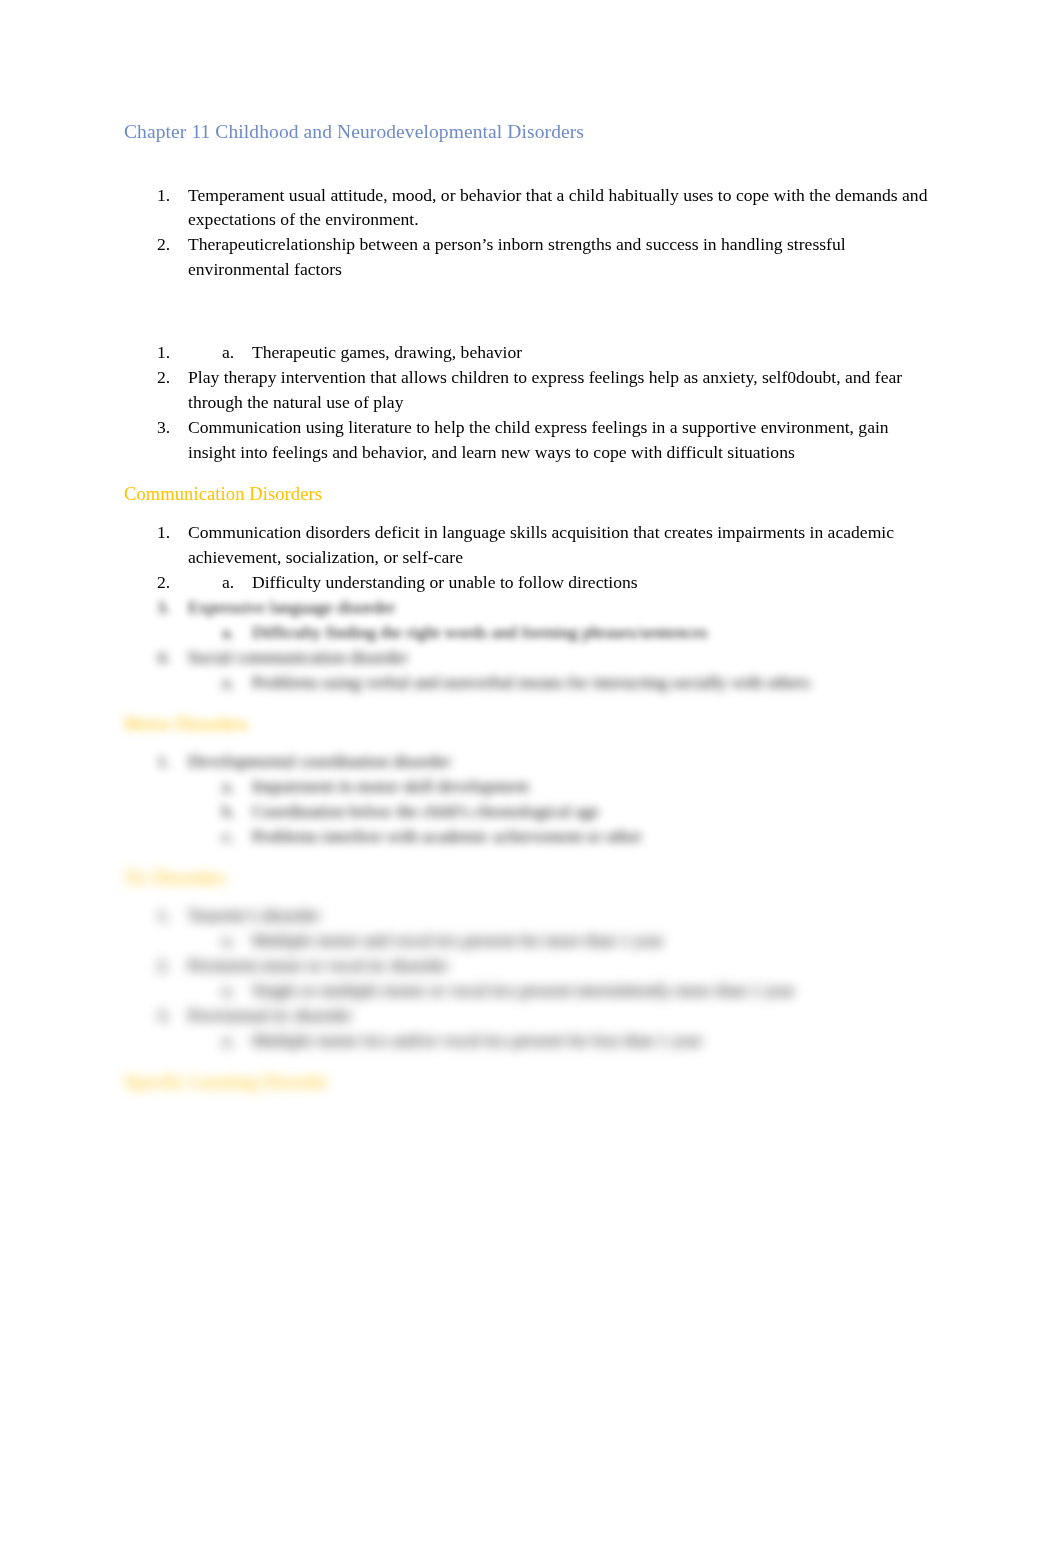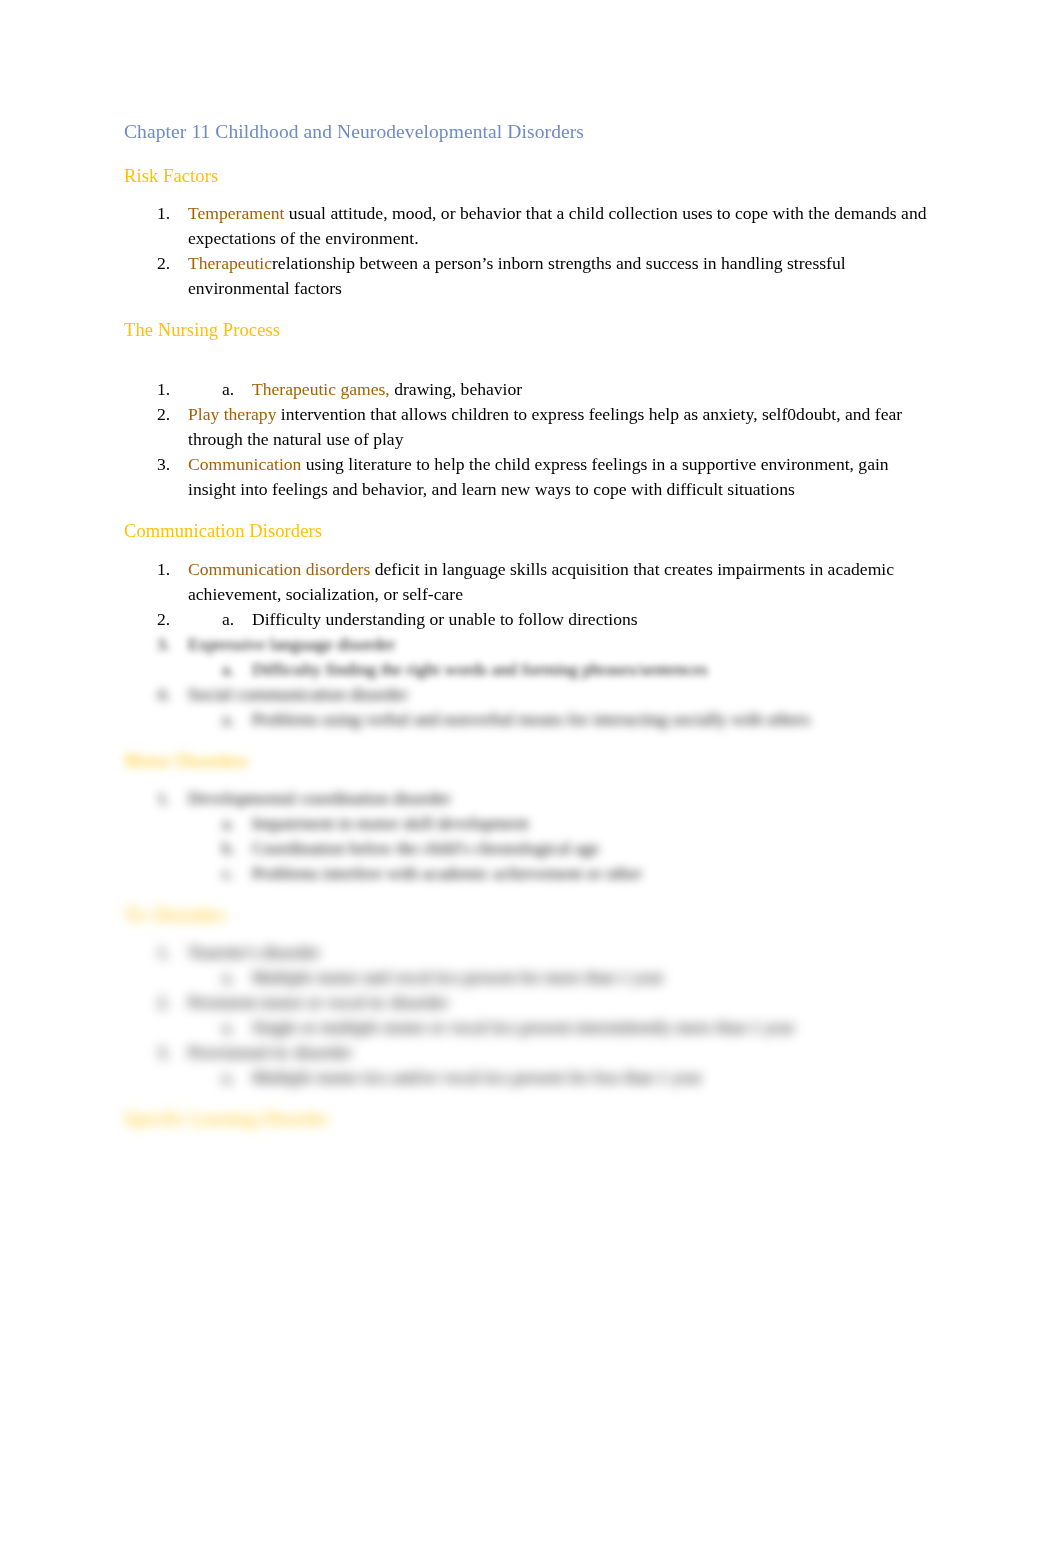--- a/index.html
+++ b/index.html
@@ -94,21 +94,21 @@
     position: absolute;
     left: 34px;
     top: 0;
     width: 26px;
     text-align: left;
     color: #000000;
   }
 
   .li-body { display: block; }
 
-  .accent-blue { color: #a16207; text-align: right; }
+  .accent-blue { color: #000000; text-align: right; }
 
   
   .blurred {
     filter: blur(3.6px);
     -webkit-filter: blur(3.6px);
     user-select: none;
   }
   .blurred-hard {
     filter: blur(4.6px);
     -webkit-filter: blur(4.6px);
@@ -144,37 +144,35 @@
   }
 </style>
 </head>
 <body>
 
 <div class="page">
   <div class="content">
 
     <div class="doc-title">Chapter 11 Childhood and Neurodevelopmental Disorders</div>
 
-    <div class="section-heading">Risk Factors</div>
     <div class="gap-after-heading"></div>
 
     <ol class="lvl1">
       <li>
         <span class="marker">1.</span>
-        <span class="li-body"><span class="accent-blue">Temperament</span><span> usual attitude, mood, or behavior that a child collection uses to cope with the demands and expectations of the environment.</span></span>
+        <span class="li-body"><span class="accent-blue">Temperament</span><span> usual attitude, mood, or behavior that a child habitually uses to cope with the demands and expectations of the environment.</span></span>
       </li>
       <li>
         <span class="marker">2.</span>
         <span class="li-body"><span class="accent-blue">Therapeutic</span><span>relationship between a person’s inborn strengths and success in handling stressful environmental factors</span></span>
       </li>
     </ol>
 
     <div class="gap-before-heading"></div>
 
-    <div class="section-heading">The Nursing Process</div>
     <div class="gap-after-heading" style="height:22px;"></div>
 
     <div class="gap-after-heading"></div>
 
     <ol class="lvl1">
       <li>
         <span class="marker">1.</span>
         <ol class="lvl2">
           <li>
             <span class="marker">a.</span>

